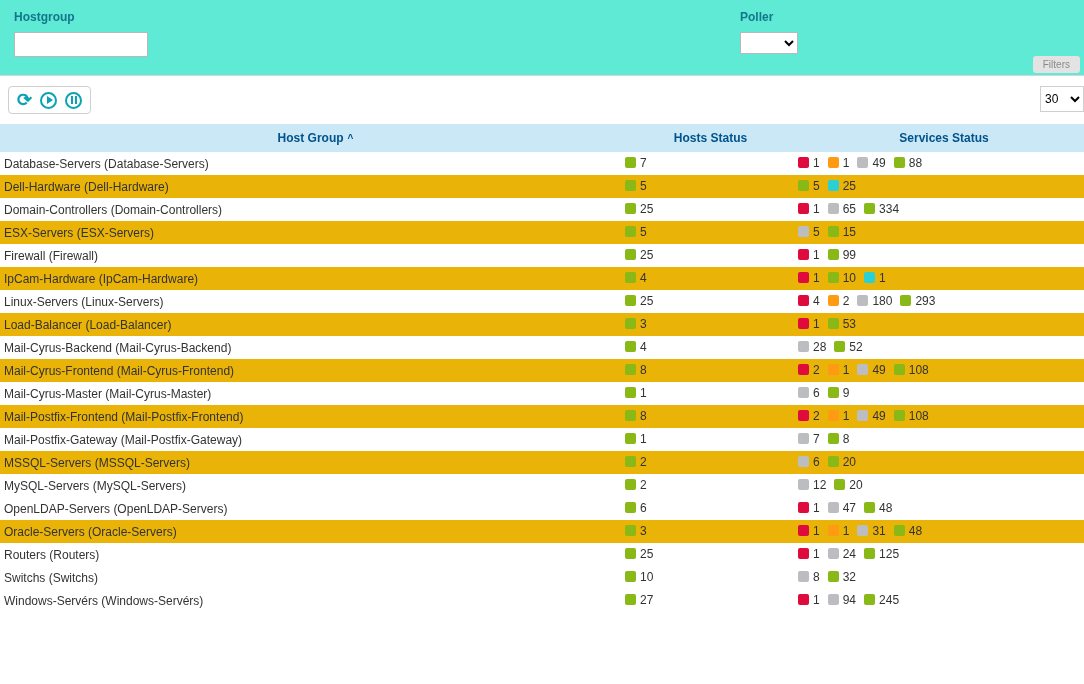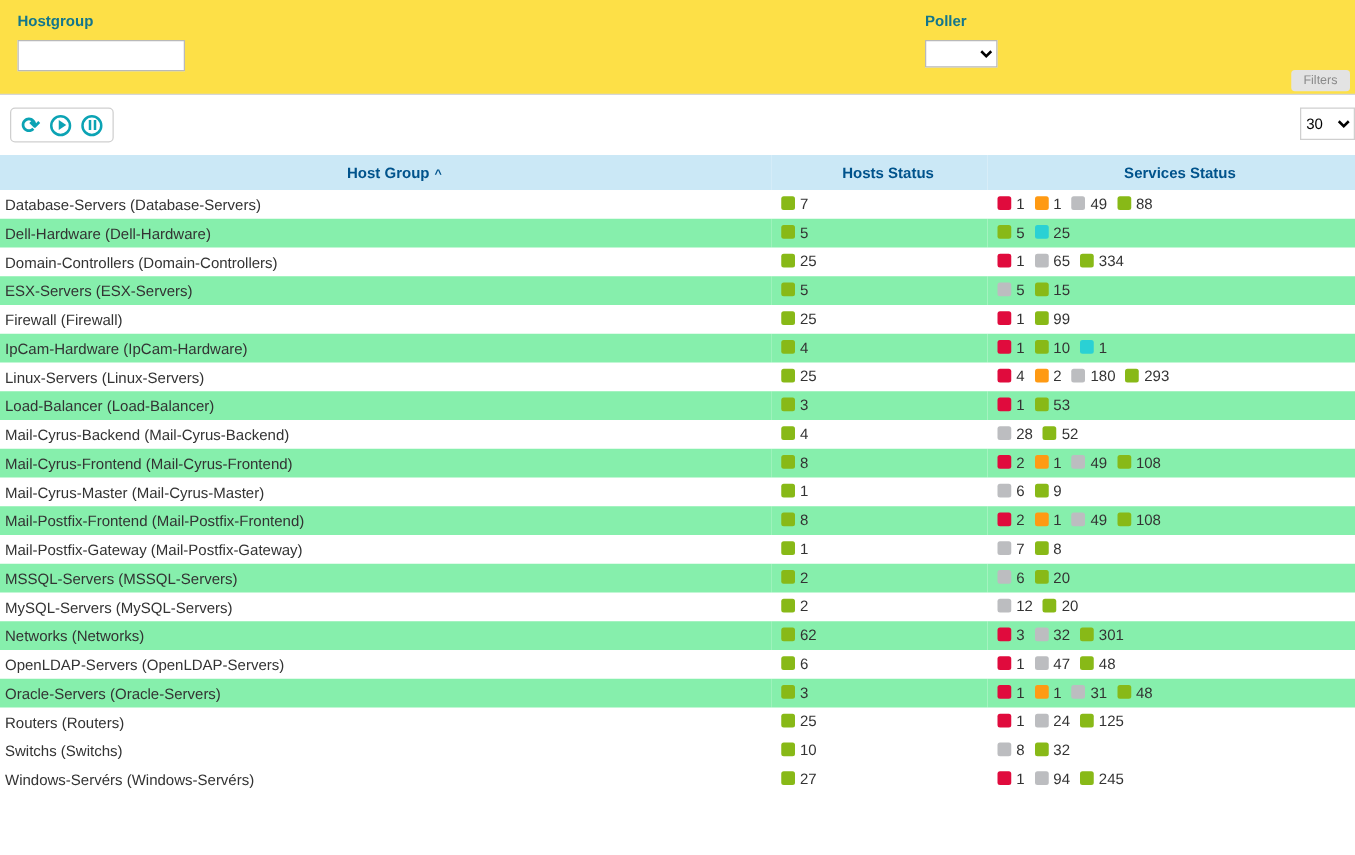--- a/index.html
+++ b/index.html
@@ -6,21 +6,21 @@
   html,body { margin:0; padding:0; }
   body {
     width:1084px; height:684px; overflow:hidden;
     font-family:"Liberation Sans", sans-serif;
     font-size:12px; color:#333; background:#fff;
   }
 
   
   .filter-panel {
     position:relative; height:76px;
-    background:#fde047; border-bottom:1px solid #d6d6d6;
+    background:#5eead4; border-bottom:1px solid #d6d6d6;
   }
   .filter-field { position:absolute; top:10px; }
   .filter-field.hostgroup { left:14px; }
   .filter-field.poller { left:740px; }
   .filter-field label {
     display:block; font-weight:bold; font-size:12px; color:#13768c; margin-bottom:8px;
   }
   .filter-field input {
     width:134px; height:25px; border:1px solid #b9b9b9; background:#fff;
     font-family:"Liberation Sans", sans-serif; font-size:12px; padding:0 6px;
@@ -65,21 +65,21 @@
   table { width:1084px; border-collapse:collapse; table-layout:fixed; }
   thead th {
     background:#cbe8f6; color:#00538c; font-weight:bold;
     height:28px; font-size:12px; text-align:center; cursor:pointer;padding-left:15px;
   }
   th.col-name { width:617px; }
   th.col-hosts { width:173px; }
   th.col-services { width:294px; }
   .sort-caret { font-size:10px; margin-left:4px; }
   tbody td { height:23px; padding:0; font-size:12px; }
-  tbody tr.alt { background:#86efac; }
+  tbody tr.alt { background:#eab308; }
   td.name-cell { padding-left:4px; color:#333; cursor:pointer; }
   td.status-cell { padding-left:8px; }
   .chip { display:inline-flex; align-items:center; margin-right:8px; cursor:pointer; }
   .chip .sq { width:11px; height:11px; border-radius:2px; margin-right:4px; display:inline-block; }
   .chip .num { color:#333; }
 </style>
 </head>
 <body>
 
 <div class="filter-panel">
@@ -362,37 +362,20 @@
             <span class="num">2</span>
           </span></td>
         <td class="status-cell"><span class="chip">
             <span class="sq" style="background: rgb(188, 189, 192);"></span>
             <span class="num">12</span>
           </span><span class="chip">
             <span class="sq" style="background: rgb(136, 185, 23);"></span>
             <span class="num">20</span>
           </span></td>
       </tr>
-      <tr class="alt">
-        <td class="name-cell">Networks (Networks)</td>
-        <td class="status-cell"><span class="chip">
-            <span class="sq" style="background: rgb(136, 185, 23);"></span>
-            <span class="num">62</span>
-          </span></td>
-        <td class="status-cell"><span class="chip">
-            <span class="sq" style="background: rgb(224, 11, 61);"></span>
-            <span class="num">3</span>
-          </span><span class="chip">
-            <span class="sq" style="background: rgb(188, 189, 192);"></span>
-            <span class="num">32</span>
-          </span><span class="chip">
-            <span class="sq" style="background: rgb(136, 185, 23);"></span>
-            <span class="num">301</span>
-          </span></td>
-      </tr>
       <tr>
         <td class="name-cell">OpenLDAP-Servers (OpenLDAP-Servers)</td>
         <td class="status-cell"><span class="chip">
             <span class="sq" style="background: rgb(136, 185, 23);"></span>
             <span class="num">6</span>
           </span></td>
         <td class="status-cell"><span class="chip">
             <span class="sq" style="background: rgb(224, 11, 61);"></span>
             <span class="num">1</span>
           </span><span class="chip">

